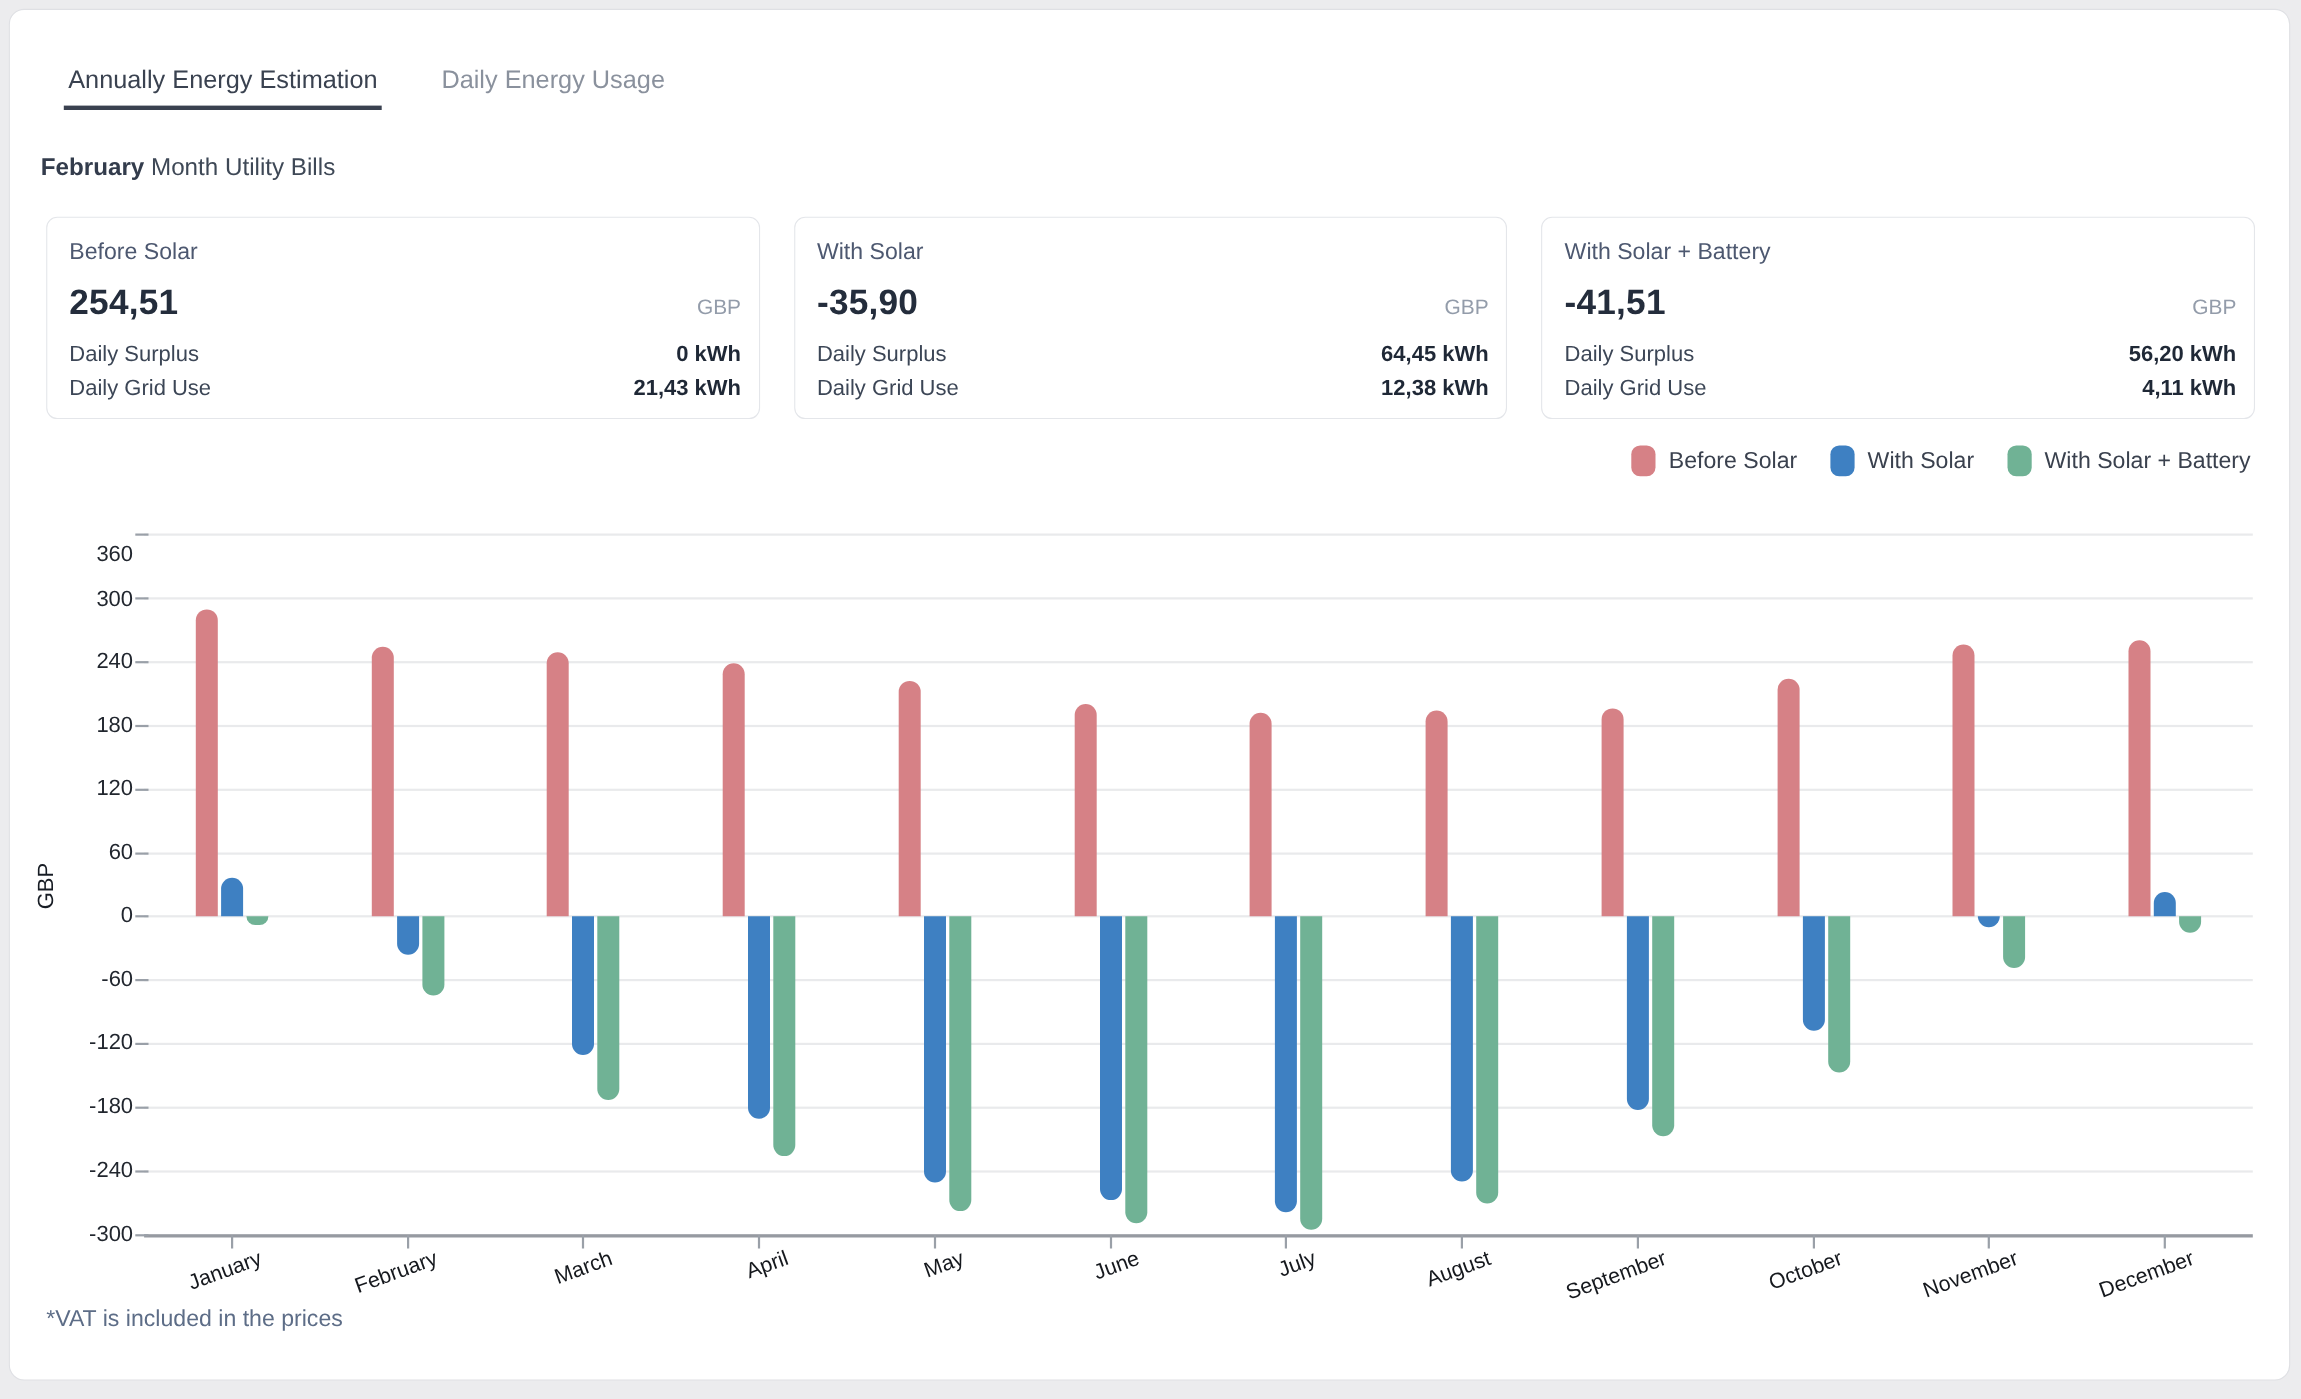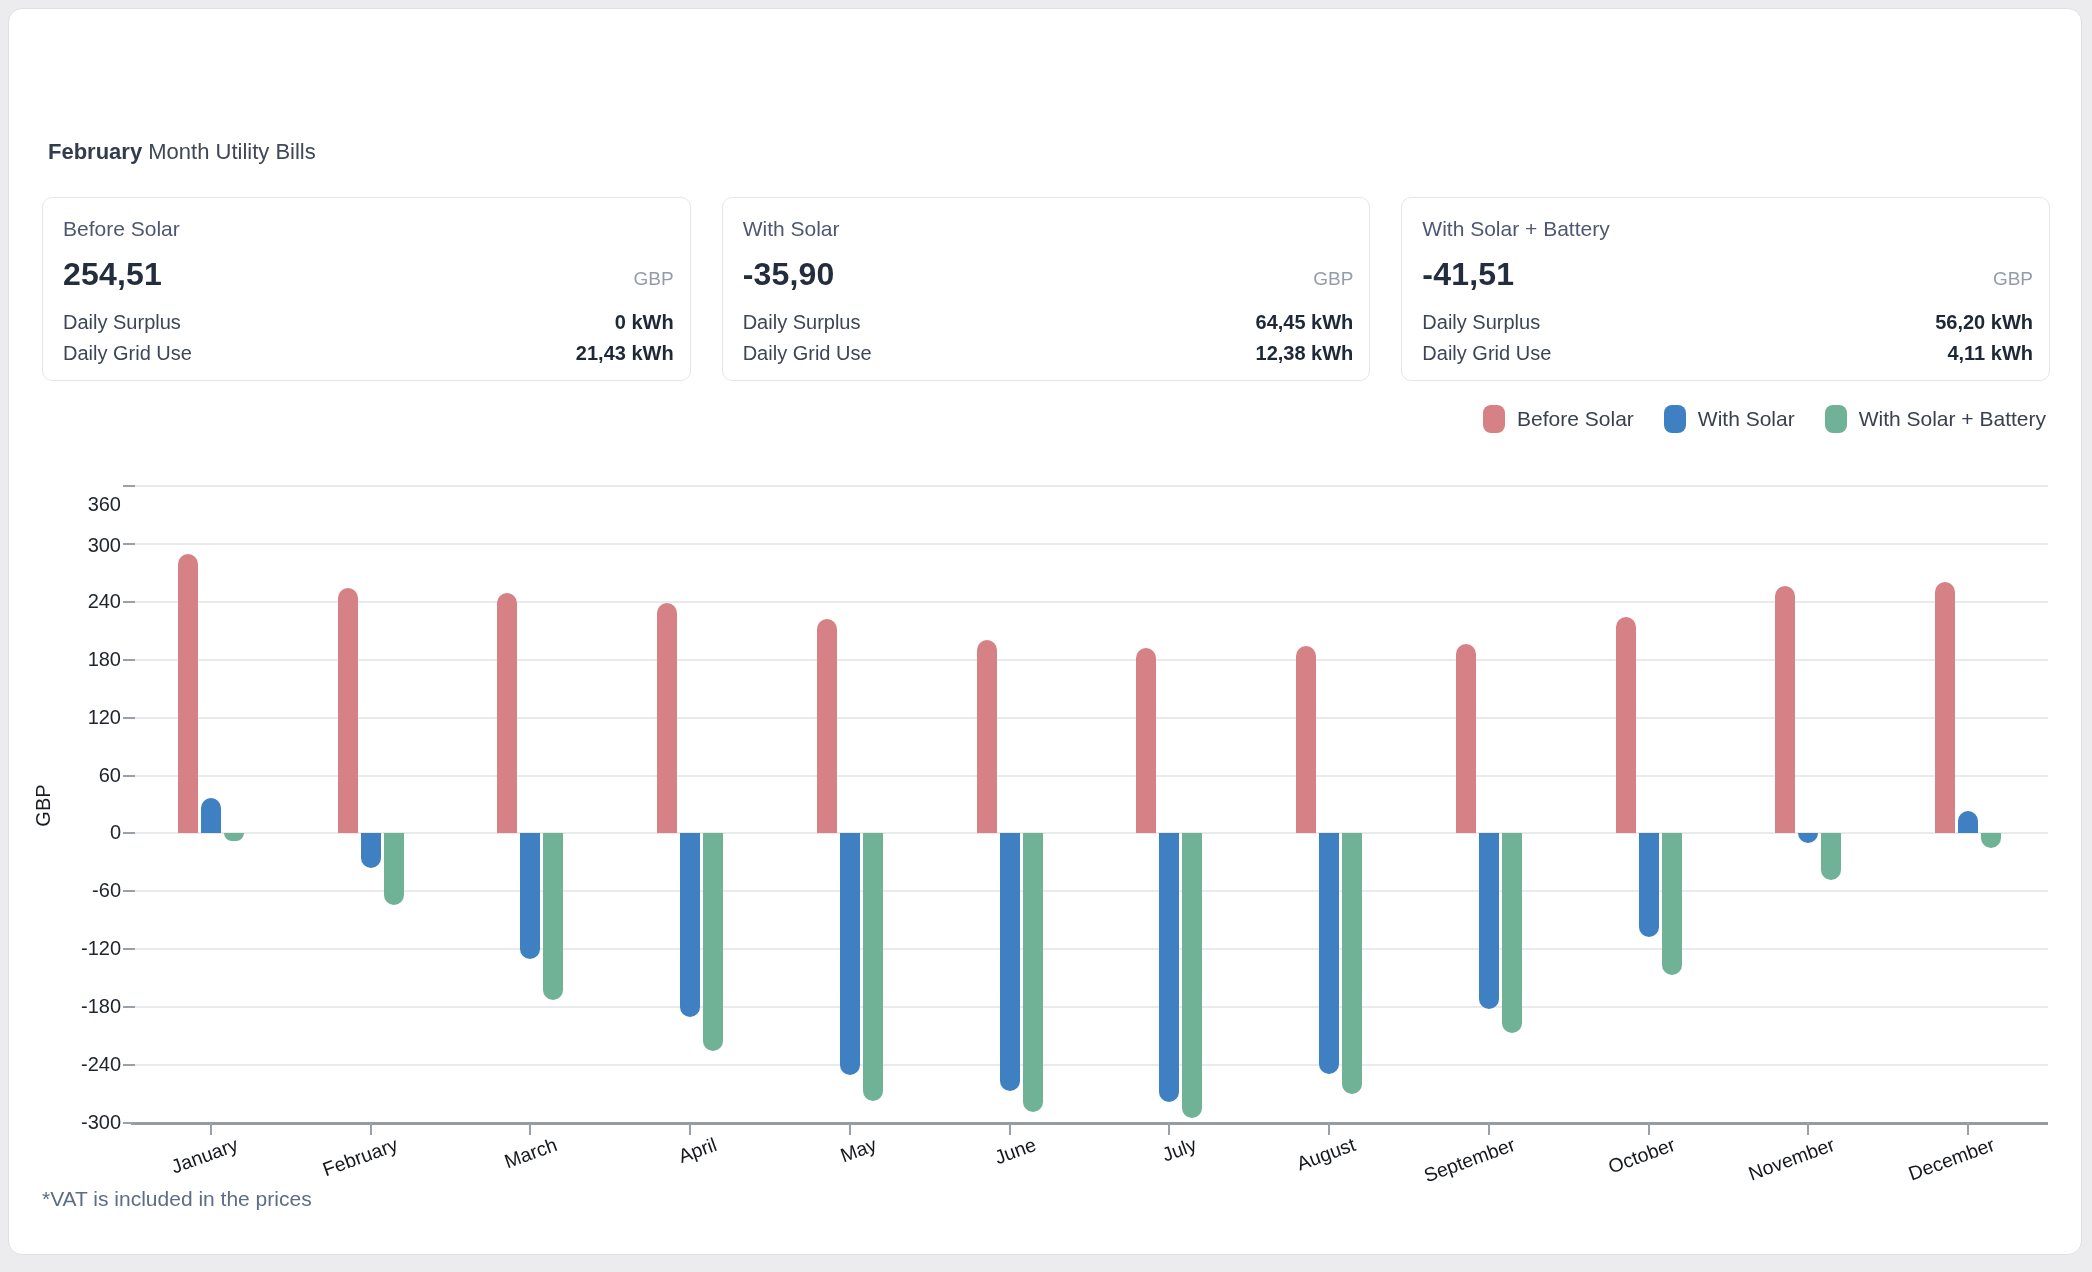--- a/index.html
+++ b/index.html
@@ -10,21 +10,21 @@
   .panel{
     position:absolute;left:8px;top:8px;width:2074px;height:1247px;box-sizing:border-box;
     background:#ffffff;border:1.5px solid #dfe0e4;border-radius:14px;
   }
   
   .tabs{position:absolute;left:49px;top:50px;display:flex;gap:50px;}
   .tab{font-size:23px;padding:0 4px 10px 4px;border-bottom:4px solid transparent;cursor:pointer;white-space:nowrap;}
   .tab.active{color:#3a4250;font-weight:500;border-bottom-color:#3a4150;}
   .tab.inactive{color:#8a919d;font-weight:400;}
   
-  .heading{position:absolute;left:39px;top:130px;font-size:22px;color:#3e4856;}
+  .heading{position:absolute;left:28px;top:130px;font-size:22px;color:#3e4856;}
   .heading .month{font-weight:600;color:#333c4c;}
   
   .cards{position:absolute;left:33px;top:188px;width:2008px;display:flex;gap:31px;}
   .stat-card{
     flex:1;height:184px;box-sizing:border-box;border:1.5px solid #e4e6ea;border-radius:10px;
     background:#fff;padding:19px 16px 14px 20px;display:flex;flex-direction:column;
   }
   .stat-title{font-size:21px;color:#4d5870;}
   .stat-valrow{display:flex;align-items:baseline;justify-content:space-between;margin-top:15px;}
   .stat-value{font-size:32px;font-weight:700;color:#242d3c;letter-spacing:.2px;}
@@ -57,20 +57,24 @@
     font-size:20px;font-weight:500;color:#171c24;transform:rotate(-90deg);
   }
   
   .footnote{position:absolute;left:33px;top:1178px;font-size:21px;color:#5d6d87;}
 </style>
 </head>
 <body>
 
 <div class="panel">
 
+  <div class="tabs">
+    <div class="tab active">Annually Energy Estimation</div>
+    <div class="tab inactive">Daily Energy Usage</div>
+  </div>
 
   <div class="heading">
     <span class="month">February</span><span> Month Utility Bills</span>
   </div>
 
   <div class="cards">
     <div class="stat-card">
       <div class="stat-title">Before Solar</div>
       <div class="stat-valrow">
         <span class="stat-value">254,51</span>

